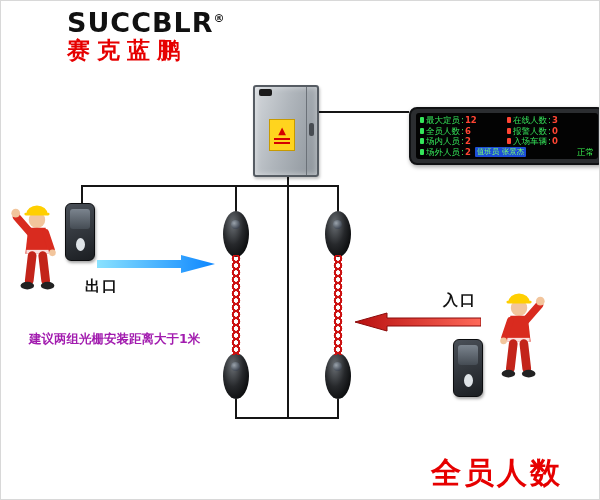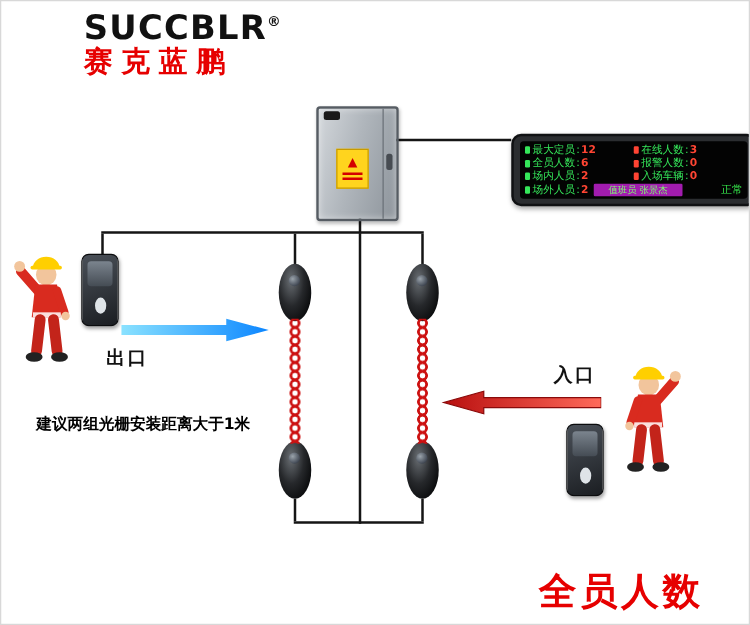--- a/index.html
+++ b/index.html
@@ -32,21 +32,21 @@
        border-radius:8px;padding:4px 5px;box-sizing:border-box;box-shadow:1px 2px 4px rgba(0,0,0,.35);}
   .led-screen{width:100%;height:100%;background:#030303;border-radius:3px;box-sizing:border-box;padding:2px 4px;
               display:flex;flex-direction:column;justify-content:space-between;}
   .led-row{display:flex;align-items:center;font-size:8.5px;line-height:10px;white-space:nowrap;}
   .cell{display:flex;align-items:center;flex:1;min-width:0;}
   .pi{width:4px;height:6px;border-radius:1px;background:#35e65a;display:inline-block;margin-right:2px;flex:none;}
   .pi.red{background:#ff4433;}
   .lbl{color:#35e65a;}
   .lbl::after{content:":";color:#35e65a;margin:0 1px;}
   .val{color:#ff4533;font-weight:bold;}
-  .notice{background:#a21caf;color:#7dff6e;padding:0 12px;border-radius:1px;font-size:7.5px;margin-left:4px;}
+  .notice{background:#1d4ed8;color:#7dff6e;padding:0 2px;border-radius:1px;font-size:7.5px;margin-left:4px;}
   .status{color:#39f04f;font-weight:normal;margin-left:auto;}
 
   
   .sensor{position:absolute;width:26px;height:46px;border-radius:50%;
           background:radial-gradient(ellipse at 38% 28%,#6a6f74 0%,#26282b 45%,#050607 85%);}
   .sensor .lens{position:absolute;left:8px;top:9px;width:9px;height:9px;border-radius:50%;
                 background:radial-gradient(circle at 35% 35%,#9aa3ab,#1d2330);}
   .coil{position:absolute;width:12px;
         background-image:radial-gradient(circle at 6px 3.5px, rgba(0,0,0,0) 2px, #cc1111 2.5px, #cc1111 4px, rgba(0,0,0,0) 4.6px);
         background-size:12px 7px;background-repeat:repeat-y;}
@@ -57,21 +57,21 @@
   .reader .win{margin:5px 4px 0;height:20px;border-radius:3px;background:linear-gradient(180deg,#7b848e,#454c54);}
   .reader .btn{width:9px;height:13px;border-radius:50%;background:#dfe4e8;margin:9px auto 0;}
 
   
   .worker{position:absolute;width:58px;height:98px;}
   .worker.flip{transform:scaleX(-1);}
 
   
   .arrow{position:absolute;}
   .dir-label{position:absolute;font-size:15px;font-weight:bold;color:#111;letter-spacing:2px;}
-  .warning-text{position:absolute;left:28px;top:330px;color:#000000;font-size:12.5px;font-weight:bold;}
+  .warning-text{position:absolute;left:28px;top:330px;color:#a21caf;font-size:12.5px;font-weight:bold;}
   .caption{position:absolute;left:186px;top:394px;color:#e60000;font-size:14px;font-weight:bold;letter-spacing:1px;}
   .watermark{position:absolute;left:430px;top:452px;color:#e60000;font-size:30px;font-weight:bold;letter-spacing:3px;}
 </style>
 </head>
 <body>
 
 <div class="stage">
 
   <div class="logo">
     <div class="logo-en"><span>SUCCBLR</span><sup>®</sup></div>

